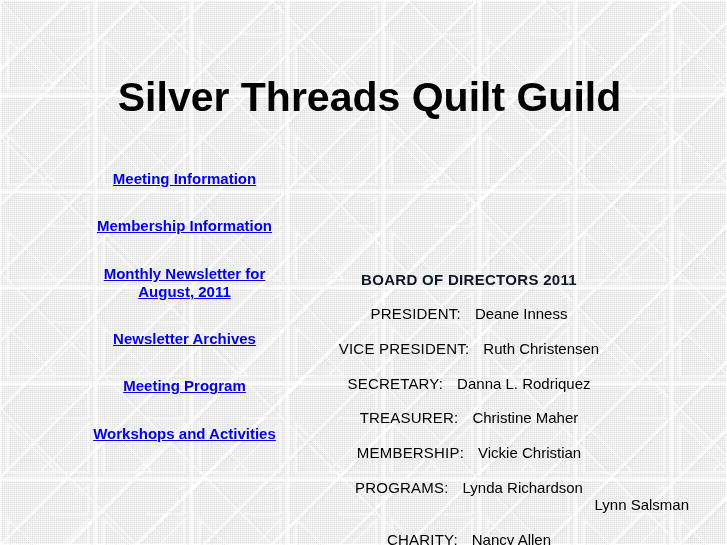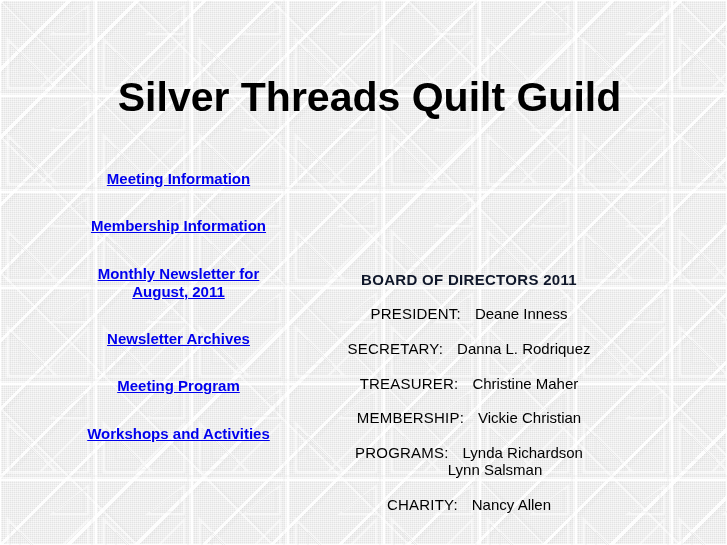--- a/index.html
+++ b/index.html
@@ -77,21 +77,21 @@
     font-weight: bold;
     letter-spacing: 0px;
     color: #000000;
     line-height: 1.0;
     white-space: nowrap;
   }
 
   
   #nav-column {
     position: absolute;
-    left: 10px;
+    left: 16px;
     top: 170px;
     width: 249px;
     padding-left: 44px;
   }
   .nav-item {
     text-align: center;
     margin-bottom: 29px;
   }
   .nav-link {
     color: #0000ee;
@@ -128,21 +128,21 @@
   }
   .board-role {
     letter-spacing: 0.2px;
   }
   .board-gap {
     display: inline-block;
     width: 14px;
   }
   .board-name-extra {
     display: block;
-    text-align: center;
+    text-align: right;
     padding-left: 52px;
   }
 </style>
 </head>
 <body>
 
 <div id="bg-texture"></div>
 
 <svg id="bg-blocks" xmlns="http://www.w3.org/2000/svg" width="727" height="545" aria-hidden="true">
   <defs>
@@ -198,20 +198,23 @@
   </div>
 
   <div id="board-column">
 
     <div id="board-heading">BOARD OF DIRECTORS 2011</div>
 
     <div class="board-row">
       <span class="board-role">PRESIDENT:</span><span class="board-gap"></span><span class="board-name">Deane Inness</span>
     </div>
 
+    <div class="board-row">
+      <span class="board-role">VICE PRESIDENT:</span><span class="board-gap"></span><span class="board-name">Ruth Christensen</span>
+    </div>
 
     <div class="board-row">
       <span class="board-role">SECRETARY:</span><span class="board-gap"></span><span class="board-name">Danna L. Rodriquez</span>
     </div>
 
     <div class="board-row">
       <span class="board-role">TREASURER:</span><span class="board-gap"></span><span class="board-name">Christine Maher</span>
     </div>
 
     <div class="board-row">

